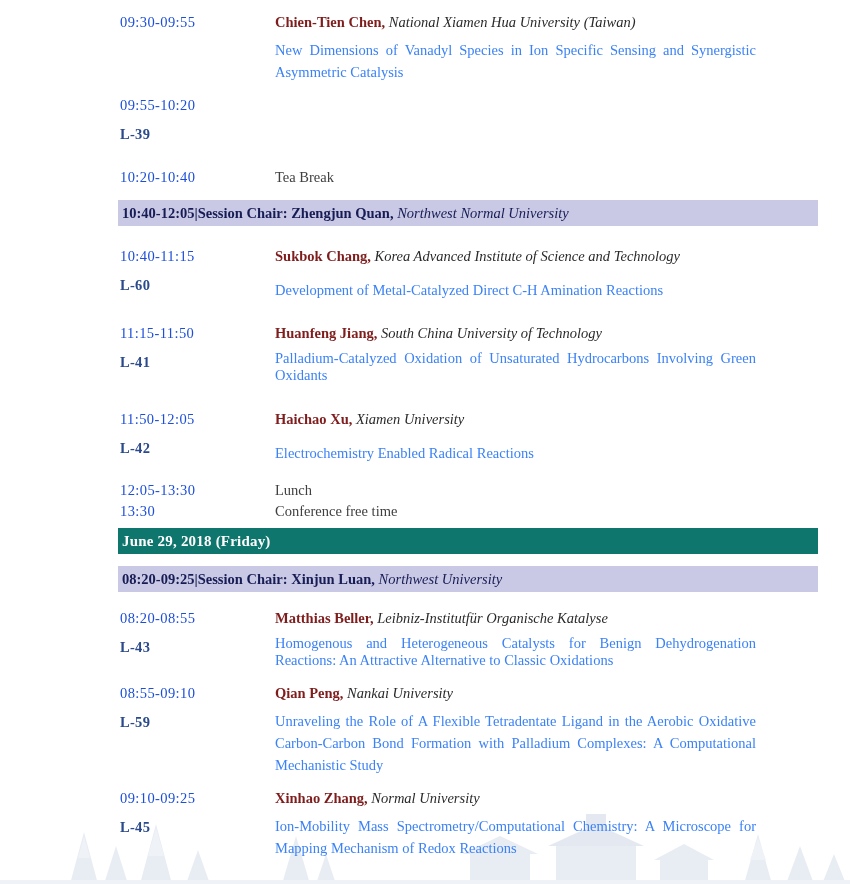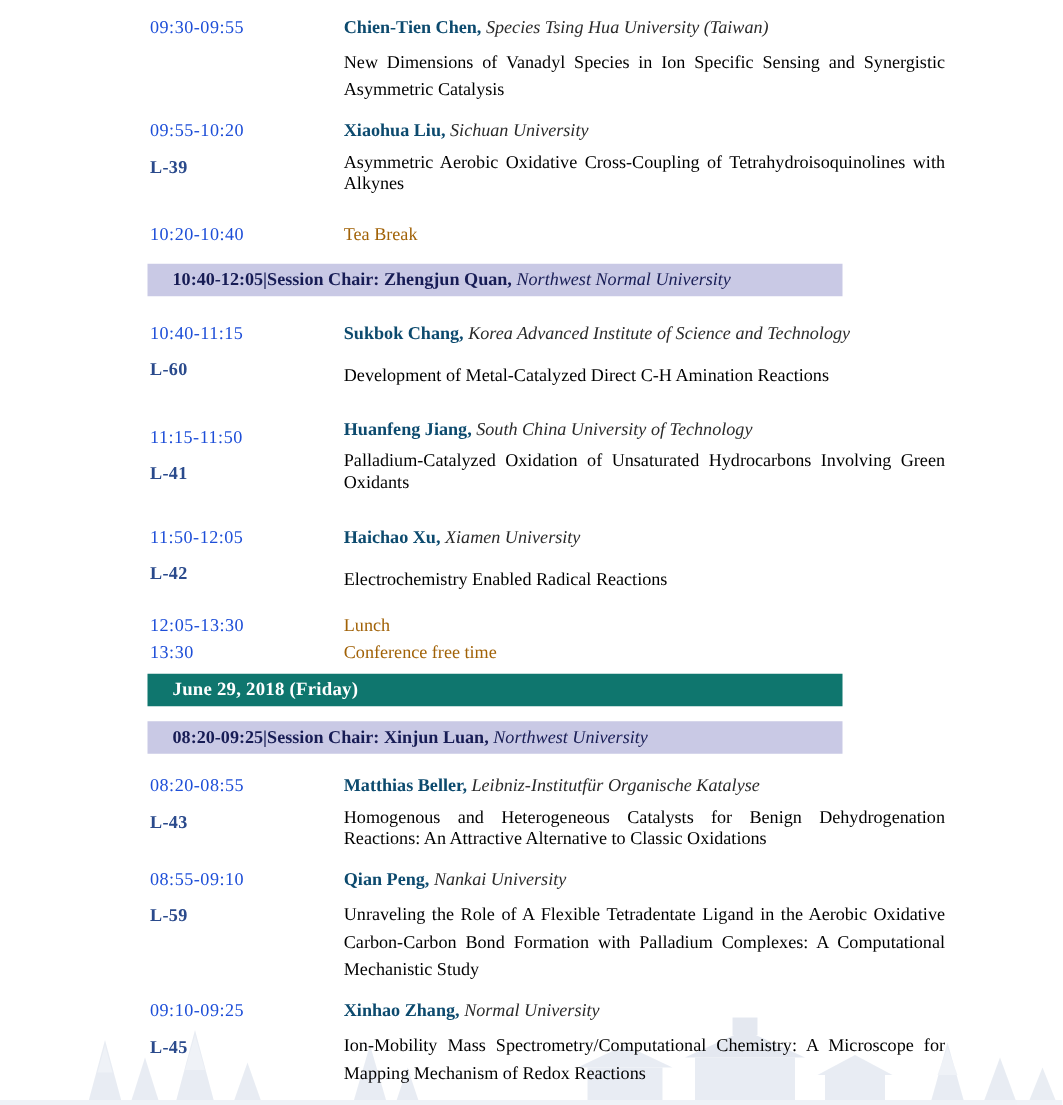--- a/index.html
+++ b/index.html
@@ -11,37 +11,37 @@
     position:relative;
     overflow:hidden;
   }
   .content { position:absolute; left:120px; top:12px; width:642px; z-index:2; }
   .row { display:flex; }
   .col-left { flex:0 0 155px; width:155px; }
   .col-right { flex:1; padding-right:6px; }
   .time { font-size:14.5px; letter-spacing:0.4px; color:#1d4ed8; line-height:21px; }
   .code { font-size:14.5px; font-weight:bold; color:#2a4a8c; line-height:21px; margin-top:8px; letter-spacing:0.3px; }
   .speaker { font-size:14.5px; line-height:21px; }
-  .name { font-weight:bold; color:#0c4a6e; }
+  .name { font-weight:bold; color:#7f1d1d; }
   .affil { font-style:italic; color:#2a2a2a; }
-  .title { font-size:14.5px; line-height:22px; text-align:justify; margin-top:6px; color:#000000; }
+  .title { font-size:14.5px; line-height:22px; text-align:justify; margin-top:6px; color:#3b82f6; }
   .title.tight { line-height:17px; }
   .title.gap { margin-top:12px; }
-  .break-label { font-size:14.5px; line-height:21px; color:#a16207; }
+  .break-label { font-size:14.5px; line-height:21px; color:#404040; }
   .bar {
-    width:556px; margin-left:-2px; height:26px; line-height:26px;
-    padding-left:20px; font-size:14.5px; white-space:nowrap; overflow:hidden;
+    width:700px; margin-left:-2px; height:26px; line-height:26px;
+    padding-left:4px; font-size:14.5px; white-space:nowrap; overflow:hidden;
   }
   .bar.session { background:#c9c9e5; color:#171c55; }
   .bar.session .bar-time, .bar.session .bar-label, .bar.session .bar-chair { font-weight:bold; }
   .bar.session .bar-affil { font-style:italic; }
   .bar.date { background:#0f766e; color:#ffffff; font-weight:bold; font-size:15px; letter-spacing:0.2px; }
   
   .mb12 { margin-bottom:12px; } .mb22 { margin-bottom:22px; } .mb14 { margin-bottom:14px; }
-  .mb20 { margin-bottom:20px; } .mb25 { margin-bottom:25px;align-items:center; } .mb16 { margin-bottom:16px; }
+  .mb20 { margin-bottom:20px; } .mb25 { margin-bottom:25px; } .mb16 { margin-bottom:16px; }
   .mb21 { } .mb6 { margin-bottom:6px; }
   .watermark { position:absolute; left:0; bottom:0; width:850px; height:100px; z-index:1; opacity:0.26; }
 </style>
 </head>
 <body>
 
 <svg class="watermark" viewBox="0 0 850 100" xmlns="http://www.w3.org/2000/svg" aria-hidden="true">
   <g fill="#a9b8d2">
     <path d="M70 100 L84 48 L98 100 Z"></path>
       <path d="M78 74 L84 52 L90 74 Z" fill="#c3cfe2"></path>
@@ -66,33 +66,29 @@
   </g>
 </svg>
 
 <div class="content">
 
   <div class="row mb12">
     <div class="col-left">
       <div class="time">09:30-09:55</div>
     </div>
     <div class="col-right">
-      <div class="speaker"><span class="name">Chien-Tien Chen,</span> <span class="affil">Species Tsing Hua University (Taiwan)</span></div>
+      <div class="speaker"><span class="name">Chien-Tien Chen,</span> <span class="affil">National Xiamen Hua University (Taiwan)</span></div>
       <div class="title">New Dimensions of Vanadyl Species in Ion Specific Sensing and Synergistic Asymmetric Catalysis</div>
     </div>
   </div>
 
   <div class="row mb22">
     <div class="col-left">
       <div class="time">09:55-10:20</div>
       <div class="code">L-39</div>
-    </div>
-    <div class="col-right">
-      <div class="speaker"><span class="name">Xiaohua Liu,</span> <span class="affil">Sichuan University</span></div>
-      <div class="title tight">Asymmetric Aerobic Oxidative Cross-Coupling of Tetrahydroisoquinolines with Alkynes</div>
     </div>
   </div>
 
   <div class="row mb12">
     <div class="col-left">
       <div class="time">10:20-10:40</div>
     </div>
     <div class="col-right">
       <div class="break-label">Tea Break</div>
     </div>

